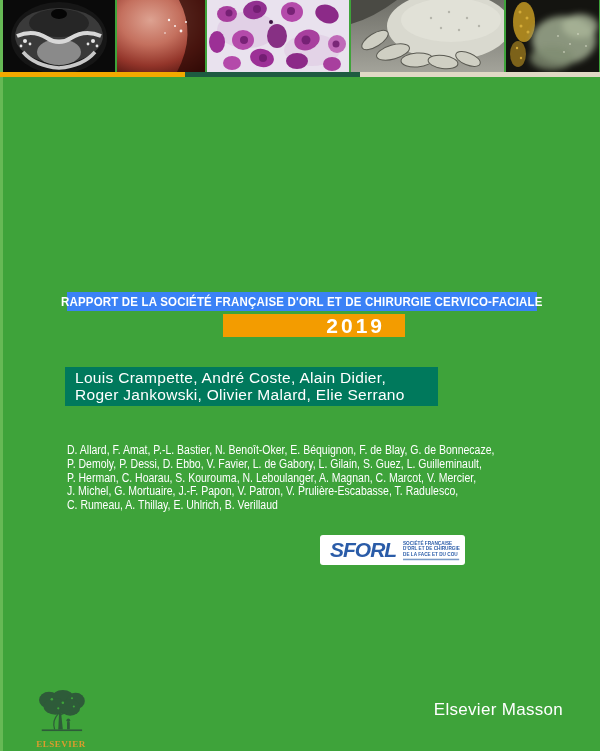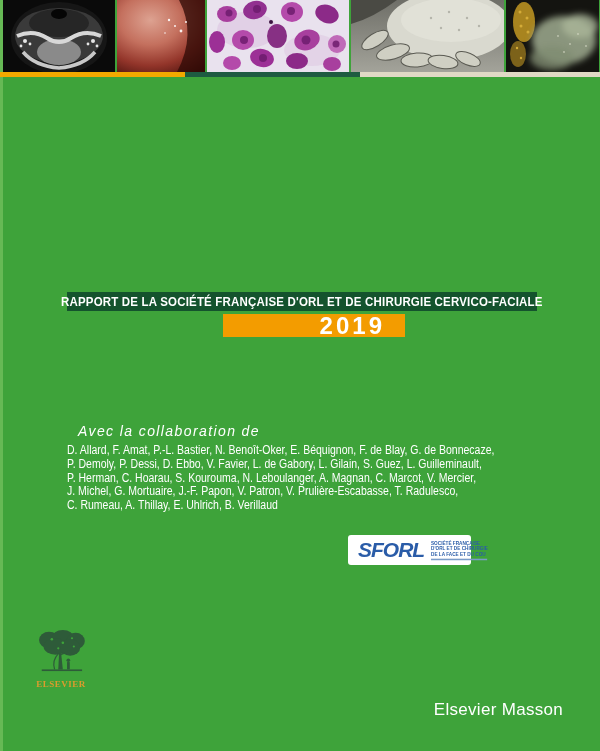--- a/index.html
+++ b/index.html
@@ -17,55 +17,55 @@
   .stripe.darkgreen{left:185px;width:175px;background:#1E5B41;}
   .stripe.beige{left:360px;width:240px;background:#E0D9C5;}
 
   
   .title{position:absolute;left:57px;top:150px;color:#fff;
          font-family:"DejaVu Serif","Liberation Serif",serif;
          font-weight:700;font-size:39px;letter-spacing:0px;white-space:nowrap;}
 
   
   .report-banner{position:absolute;left:67px;top:292px;width:470px;height:19px;
-                 background:#14532d;display:flex;align-items:center;justify-content:center;}
+                 background:#3b82f6;display:flex;align-items:center;justify-content:center;}
   .report-banner span{color:#fff;font-weight:700;font-size:12.5px;white-space:nowrap;
                       transform:scaleX(0.92);letter-spacing:0.2px;}
 
   
   .year-bar{position:absolute;left:223px;top:314px;width:182px;height:23px;background:#F39C00;
             display:flex;align-items:center;justify-content:flex-end;padding-right:20px;
             box-sizing:border-box;}
-  .year-bar span{color:#fff;font-weight:700;font-size:24px;letter-spacing:3px;}
+  .year-bar span{color:#fff;font-weight:700;font-size:21px;letter-spacing:3px;}
 
   
   .authors-box{position:absolute;left:65px;top:367px;width:373px;background:#00795C;
                padding:2px 0 3px 10px;box-sizing:border-box;}
   .authors-box div{color:#fff;font-size:15.5px;line-height:17px;letter-spacing:0.3px;
                    white-space:nowrap;}
 
   
   .collab-label{position:absolute;left:78px;top:423px;color:#fff;font-style:italic;
                 font-size:14px;letter-spacing:1.4px;}
   .collab-list{position:absolute;left:67px;top:444px;transform:scaleX(0.84);
                transform-origin:left top;}
   .collab-list div{color:#fff;font-size:12.5px;line-height:13.8px;white-space:nowrap;}
 
   
-  .sforl-box{position:absolute;left:320px;top:535px;width:123px;height:30px;background:#fff;
+  .sforl-box{position:absolute;left:320px;top:535px;width:145px;height:30px;background:#fff;
              border-radius:3px;display:flex;align-items:center;padding-left:10px;
-             box-sizing:border-box;margin-left:28px;}
+             box-sizing:border-box;}
   .sforl-acronym{color:#2A5CA8;font-weight:700;font-size:21px;letter-spacing:-1px;
                  font-style:italic;margin-right:7px;}
   .sforl-sub{display:flex;flex-direction:column;transform:scale(0.78);transform-origin:left center;}
   .sforl-sub div{color:#2A5CA8;font-size:6px;line-height:7px;font-weight:700;white-space:nowrap;}
   .sforl-rule{height:2px;background:#7A9CC8;width:72px;margin-top:2px;}
 
   
-  .elsevier-logo{position:absolute;left:35px;top:630px;width:52px;text-align:center;}
+  .elsevier-logo{position:absolute;left:35px;top:690px;width:52px;text-align:center;}
   .elsevier-wordmark{color:#DB9B2D;font-family:"Liberation Serif",serif;font-weight:700;
                      font-size:9px;letter-spacing:0.5px;margin-top:1px;}
   .imprint{position:absolute;right:37px;top:700px;color:#fff;font-size:17px;
            font-weight:400;letter-spacing:0.3px;}
 </style>
 </head>
 <body>
 
 <div class="cover">
   <div class="spine-edge"></div>
@@ -208,22 +208,25 @@
 
 
   <div class="report-banner">
     <span>RAPPORT DE LA SOCIÉTÉ FRANÇAISE D'ORL ET DE CHIRURGIE CERVICO-FACIALE</span>
   </div>
 
   <div class="year-bar">
     <span>2019</span>
   </div>
 
-
-  <div class="collab-label">Avec la collaboration de</div>
+  <div class="authors-box">
+    <div>Louis Crampette, André Coste, Alain Didier,</div>
+    <div>Roger Jankowski, Olivier Malard, Elie Serrano</div>
+  </div>
+
   <div class="collab-list">
     <div>D. Allard, F. Amat, P.-L. Bastier, N. Benoît-Oker, E. Béquignon, F. de Blay, G. de Bonnecaze,</div>
     <div>P. Demoly, P. Dessi, D. Ebbo, V. Favier, L. de Gabory, L. Gilain, S. Guez, L. Guilleminault,</div>
     <div>P. Herman, C. Hoarau, S. Kourouma, N. Leboulanger, A. Magnan, C. Marcot, V. Mercier,</div>
     <div>J. Michel, G. Mortuaire, J.-F. Papon, V. Patron, V. Prulière-Escabasse, T. Radulesco,</div>
     <div>C. Rumeau, A. Thillay, E. Uhlrich, B. Verillaud</div>
   </div>
 
   <div class="sforl-box">
     <span class="sforl-acronym">SFORL</span>

